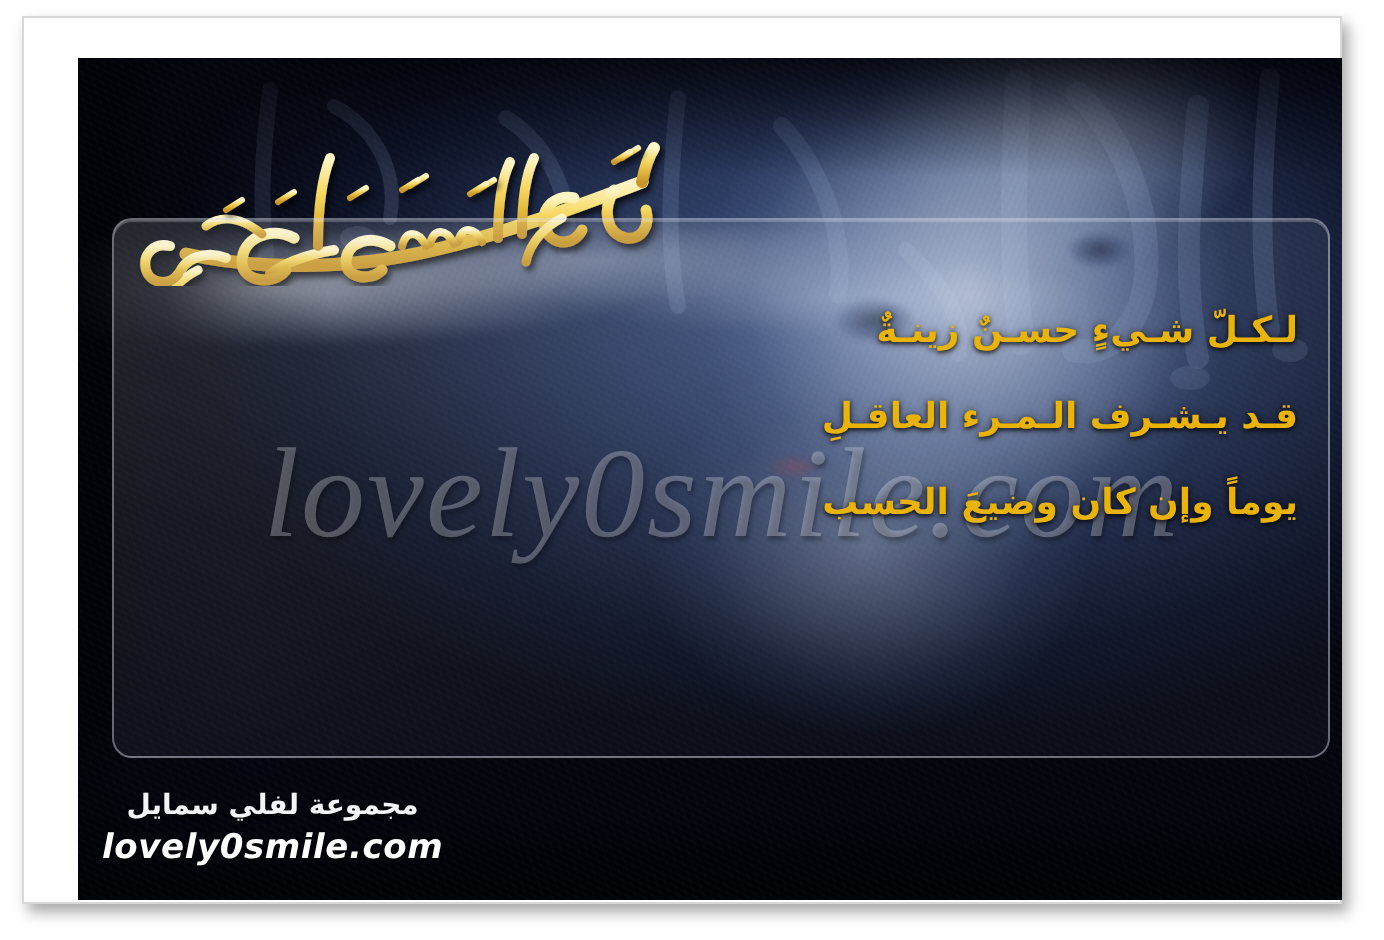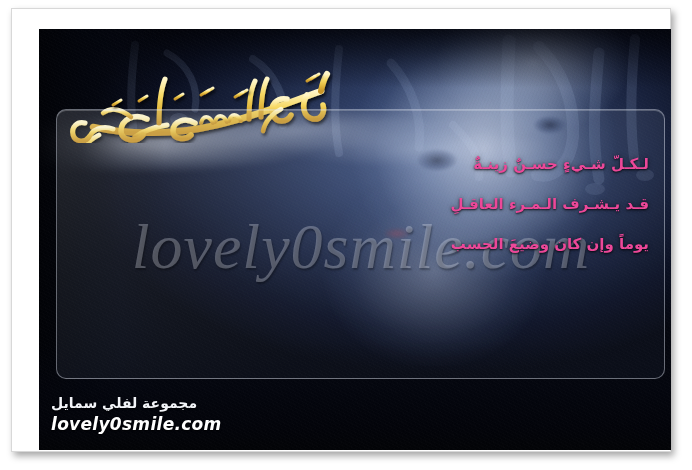--- a/index.html
+++ b/index.html
@@ -197,39 +197,39 @@
     position: absolute;
     left: 40px;
     top: 128px;
     width: 570px;
     text-align: right;
     direction: rtl;
   }
   .poem-line {
     font-family: "DejaVu Sans", "Liberation Sans", sans-serif;
     font-weight: bold;
-    font-size: 15px;
+    font-size: 18px;
     line-height: 1.0;
-    color: #ec4899;
+    color: #eab308;
     text-shadow: 0 1px 2px rgba(0,0,0,0.75), 0 0 5px rgba(0,0,0,0.45);
     margin-bottom: 25px;
     letter-spacing: 1.5px;
     white-space: nowrap;
   }
   .poem-line:last-child { margin-bottom: 0; letter-spacing: 0.4px; }
   .poem-line.l2 { letter-spacing: 1.1px; }
   .poem-line.l3 { letter-spacing: 1.5px; }
 
   
   .footer {
     position: absolute;
     left: 12px;
     bottom: 16px;
     direction: rtl;
-    text-align: left;
+    text-align: center;
   }
   .footer-ar {
     font-family: "DejaVu Sans", "Liberation Sans", sans-serif;
     font-weight: bold;
     font-size: 14px;
     line-height: 1.25;
     color: #f2f4f8;
     text-shadow: 0 1px 2px rgba(0,0,0,0.8);
     white-space: nowrap;
   }

